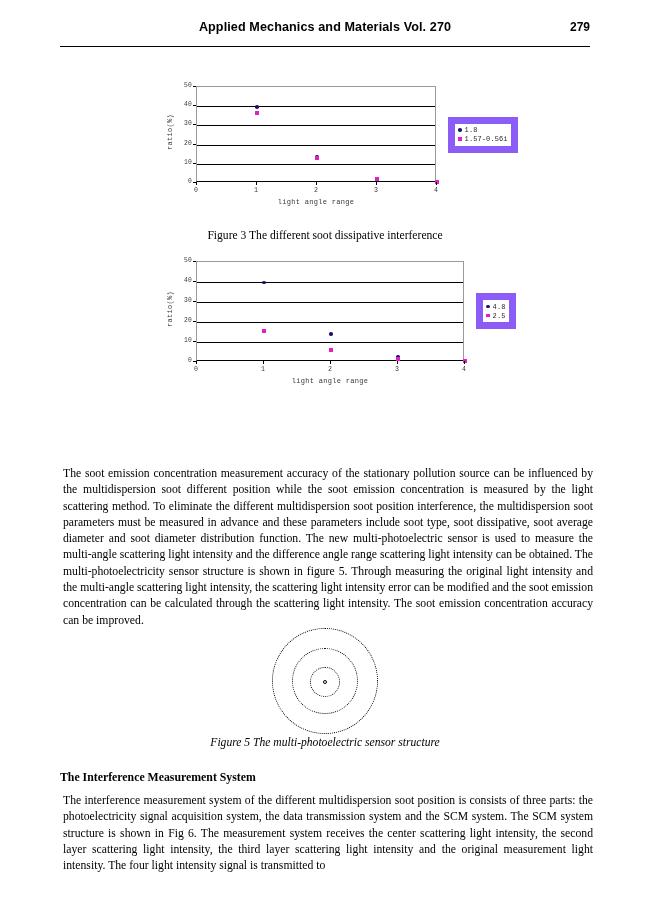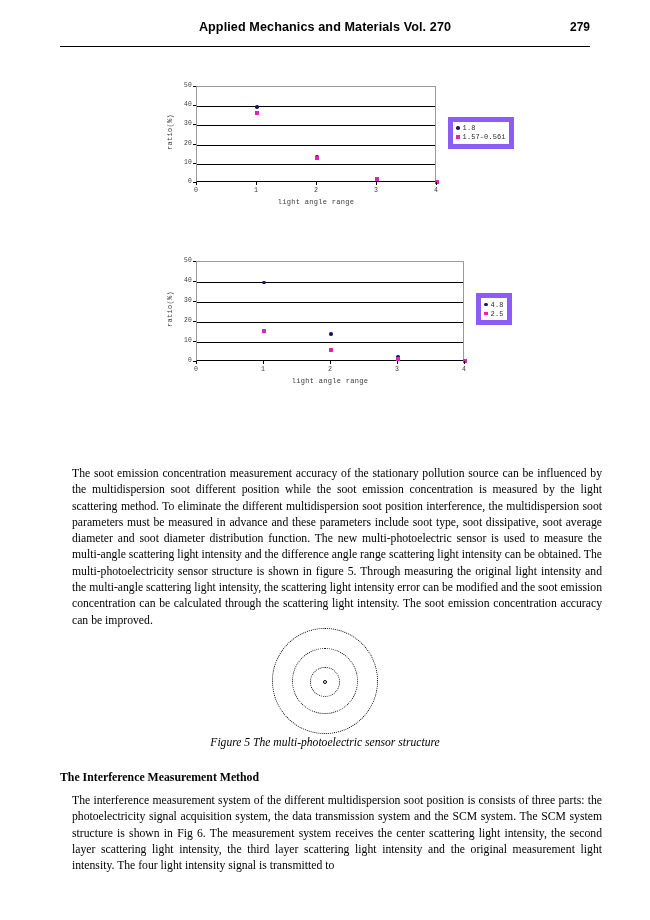--- a/index.html
+++ b/index.html
@@ -130,21 +130,21 @@
     background: #16166b;
     border-radius: 50%;
     width: 3.4px; height: 3.4px;
     margin-left: -1.7px; margin-top: -1.7px;
   }
   .pt.pink {
     background: #e020c0;
   }
   .legend {
     position: absolute;
-    border: 5px solid #8b5cf6;
+    border: 7px solid #8b5cf6;
     background: #fff;
     box-sizing: border-box;
     padding: 2px 3px 2px 3px;
   }
   .legend-row {
     display: flex;
     align-items: center;
     height: 9px;
     white-space: nowrap;
   }
@@ -178,21 +178,21 @@
     position: absolute;
     left: 60px;
     width: 530px;
     font-family: "Liberation Serif", serif;
     font-weight: bold;
     font-size: 11.8px;
     color: #000;
   }
   .para {
     position: absolute;
-    left: 72px;
+    left: 63px;
     width: 530px;
     font-family: "Liberation Serif", serif;
     font-size: 11.7px;
     line-height: 16.3px;
     text-align: justify;
     text-justify: inter-word;
     color: #000;
     hyphens: none;
   }
 
@@ -286,20 +286,21 @@
           <span class="legend-swatch blue"></span>
           <span class="legend-label">1.8</span>
         </div>
         <div class="legend-row">
           <span class="legend-swatch pink"></span>
           <span class="legend-label">1.57-0.56i</span>
         </div>
       </div>
     </div>
 
+  <div class="caption" style="top:229px;">Figure 3 The different soot dissipative interference</div>
 
   <div class="figure" id="fig4" style="left:160px; top:255px; width:360px; height:135px;">
       <div class="plot" style="left: 36px; top: 6px; width: 268px; height: 100px;">
         <div class="gridline" style="top: 80px;"></div>
         <div class="gridline" style="top: 60px;"></div>
         <div class="gridline" style="top: 40px;"></div>
         <div class="gridline" style="top: 20px;"></div>
         <div class="pt blue" style="left: 67px; top: 20.4px;"></div>
         <div class="pt blue" style="left: 134px; top: 72px;"></div>
         <div class="pt blue" style="left: 201px; top: 94.8px;"></div>
@@ -351,17 +352,17 @@
 
   <div class="sensor">
     <div class="ring outer"></div>
     <div class="ring middle"></div>
     <div class="ring inner"></div>
     <div class="ring core"></div>
   </div>
 
   <div class="caption" style="top:736px;font-style:italic;">Figure 5 The multi-photoelectric sensor structure</div>
 
-  <div class="heading" style="top:770px;">The Interference Measurement Method</div>
+  <div class="heading" style="top:770px;">The Interference Measurement System</div>
 
   <div class="para" style="top:793px;">The interference measurement system of the different multidispersion soot position is consists of three parts: the photoelectricity signal acquisition system, the data transmission system and the SCM system. The SCM system structure is shown in Fig 6. The measurement system receives the center scattering light intensity, the second layer scattering light intensity, the third layer scattering light intensity and the original measurement light intensity. The four light intensity signal is transmitted to</div>
 
 </div>
 
 </body></html>

